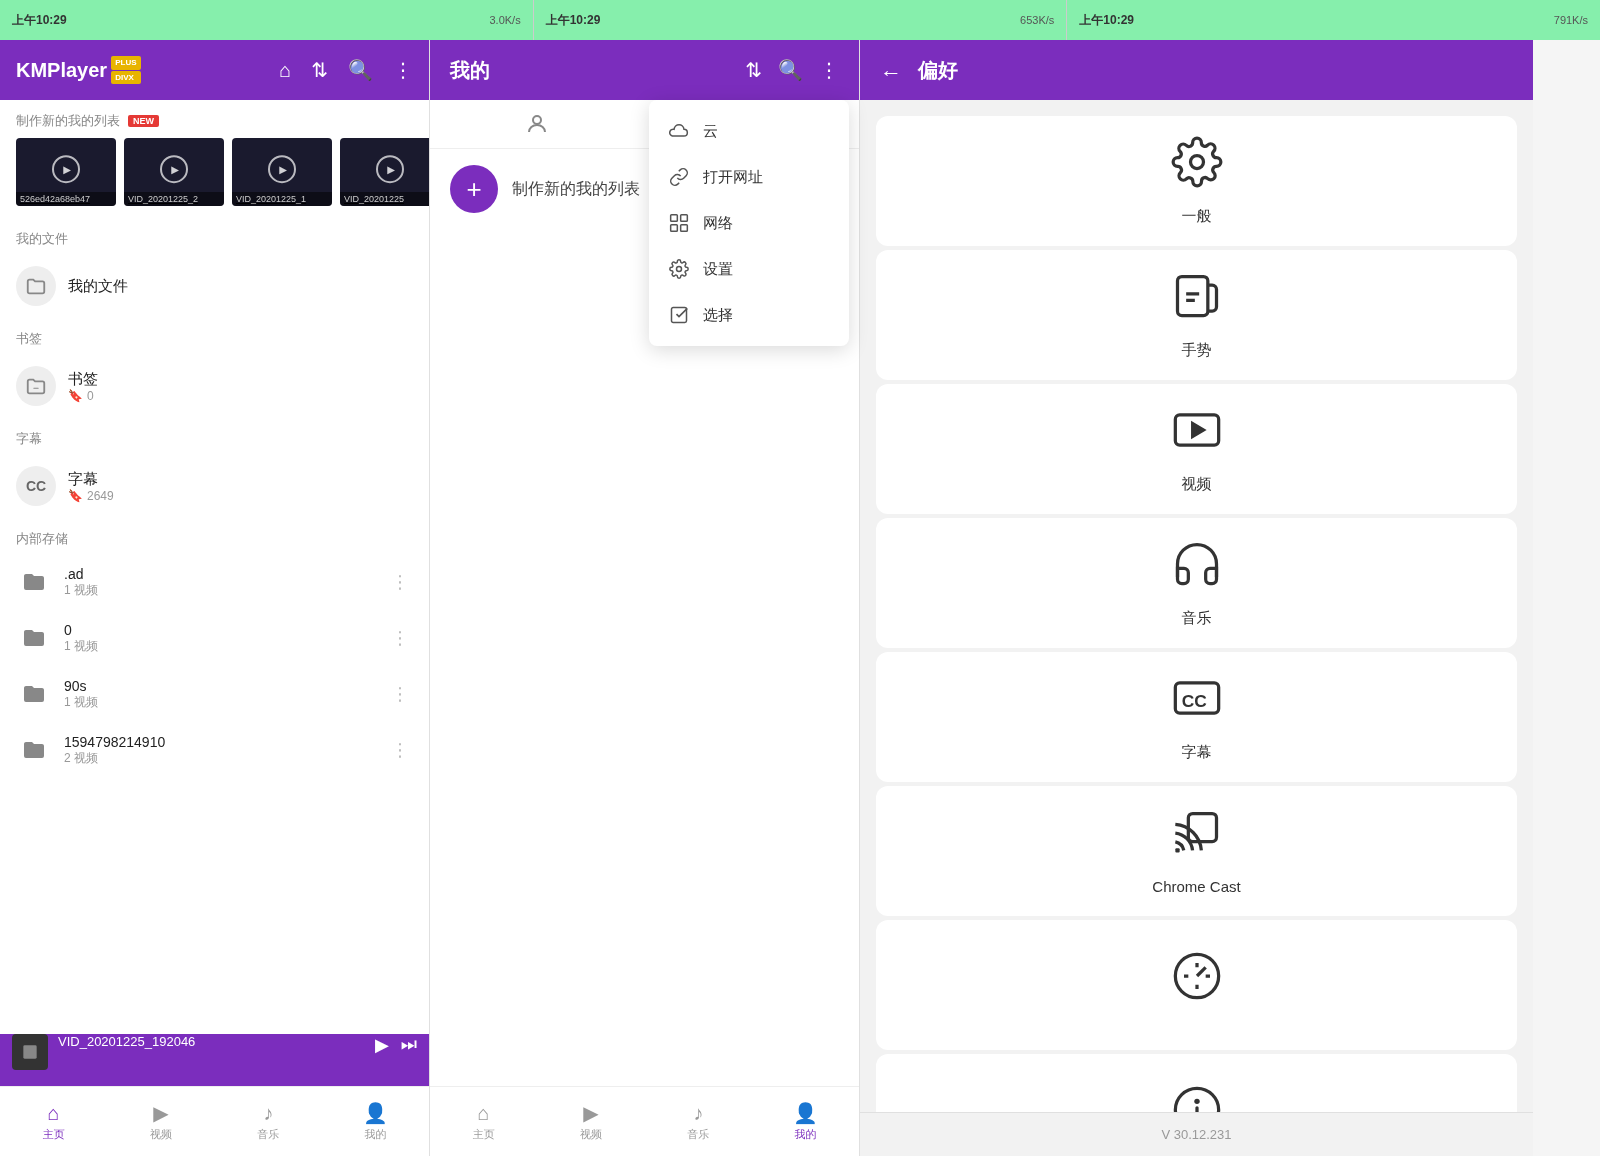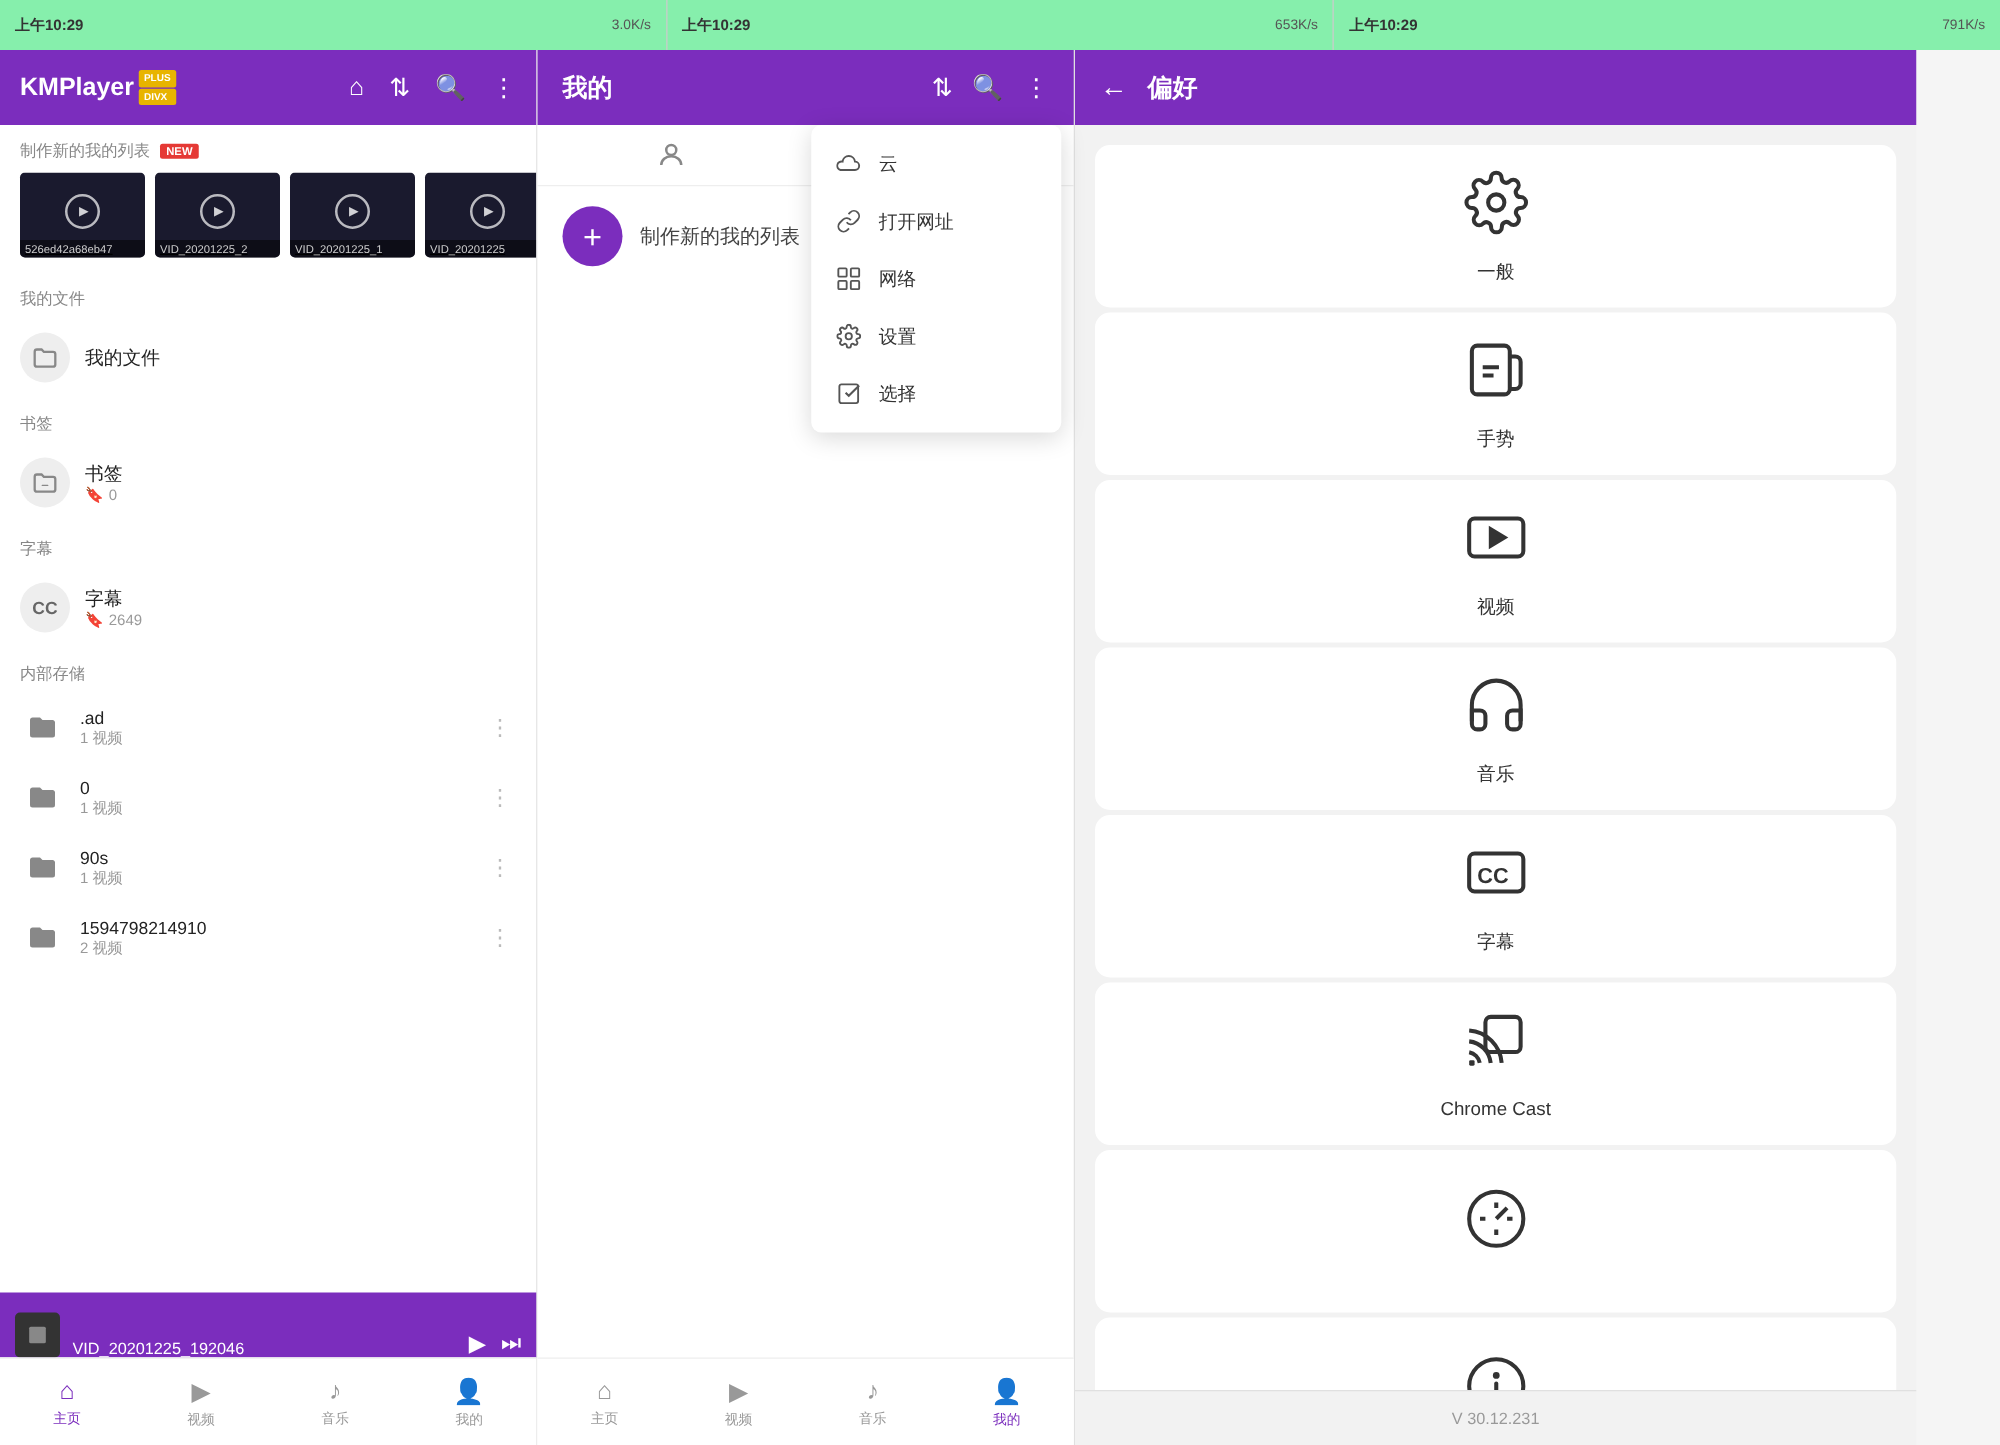--- a/index.html
+++ b/index.html
@@ -224,21 +224,21 @@
 
     
     .mini-player {
       position: absolute;
       bottom: 70px;
       left: 0;
       right: 0;
       height: 52px;
       background: #7b2dbd;
       display: flex;
-      align-items: flex-end;
+      align-items: flex-start;
       padding: 0 12px;
       gap: 10px;
     }
     .mini-thumb {
       width: 36px;
       height: 36px;
       background: #333;
       border-radius: 4px;
       display: flex;
       align-items: center;

